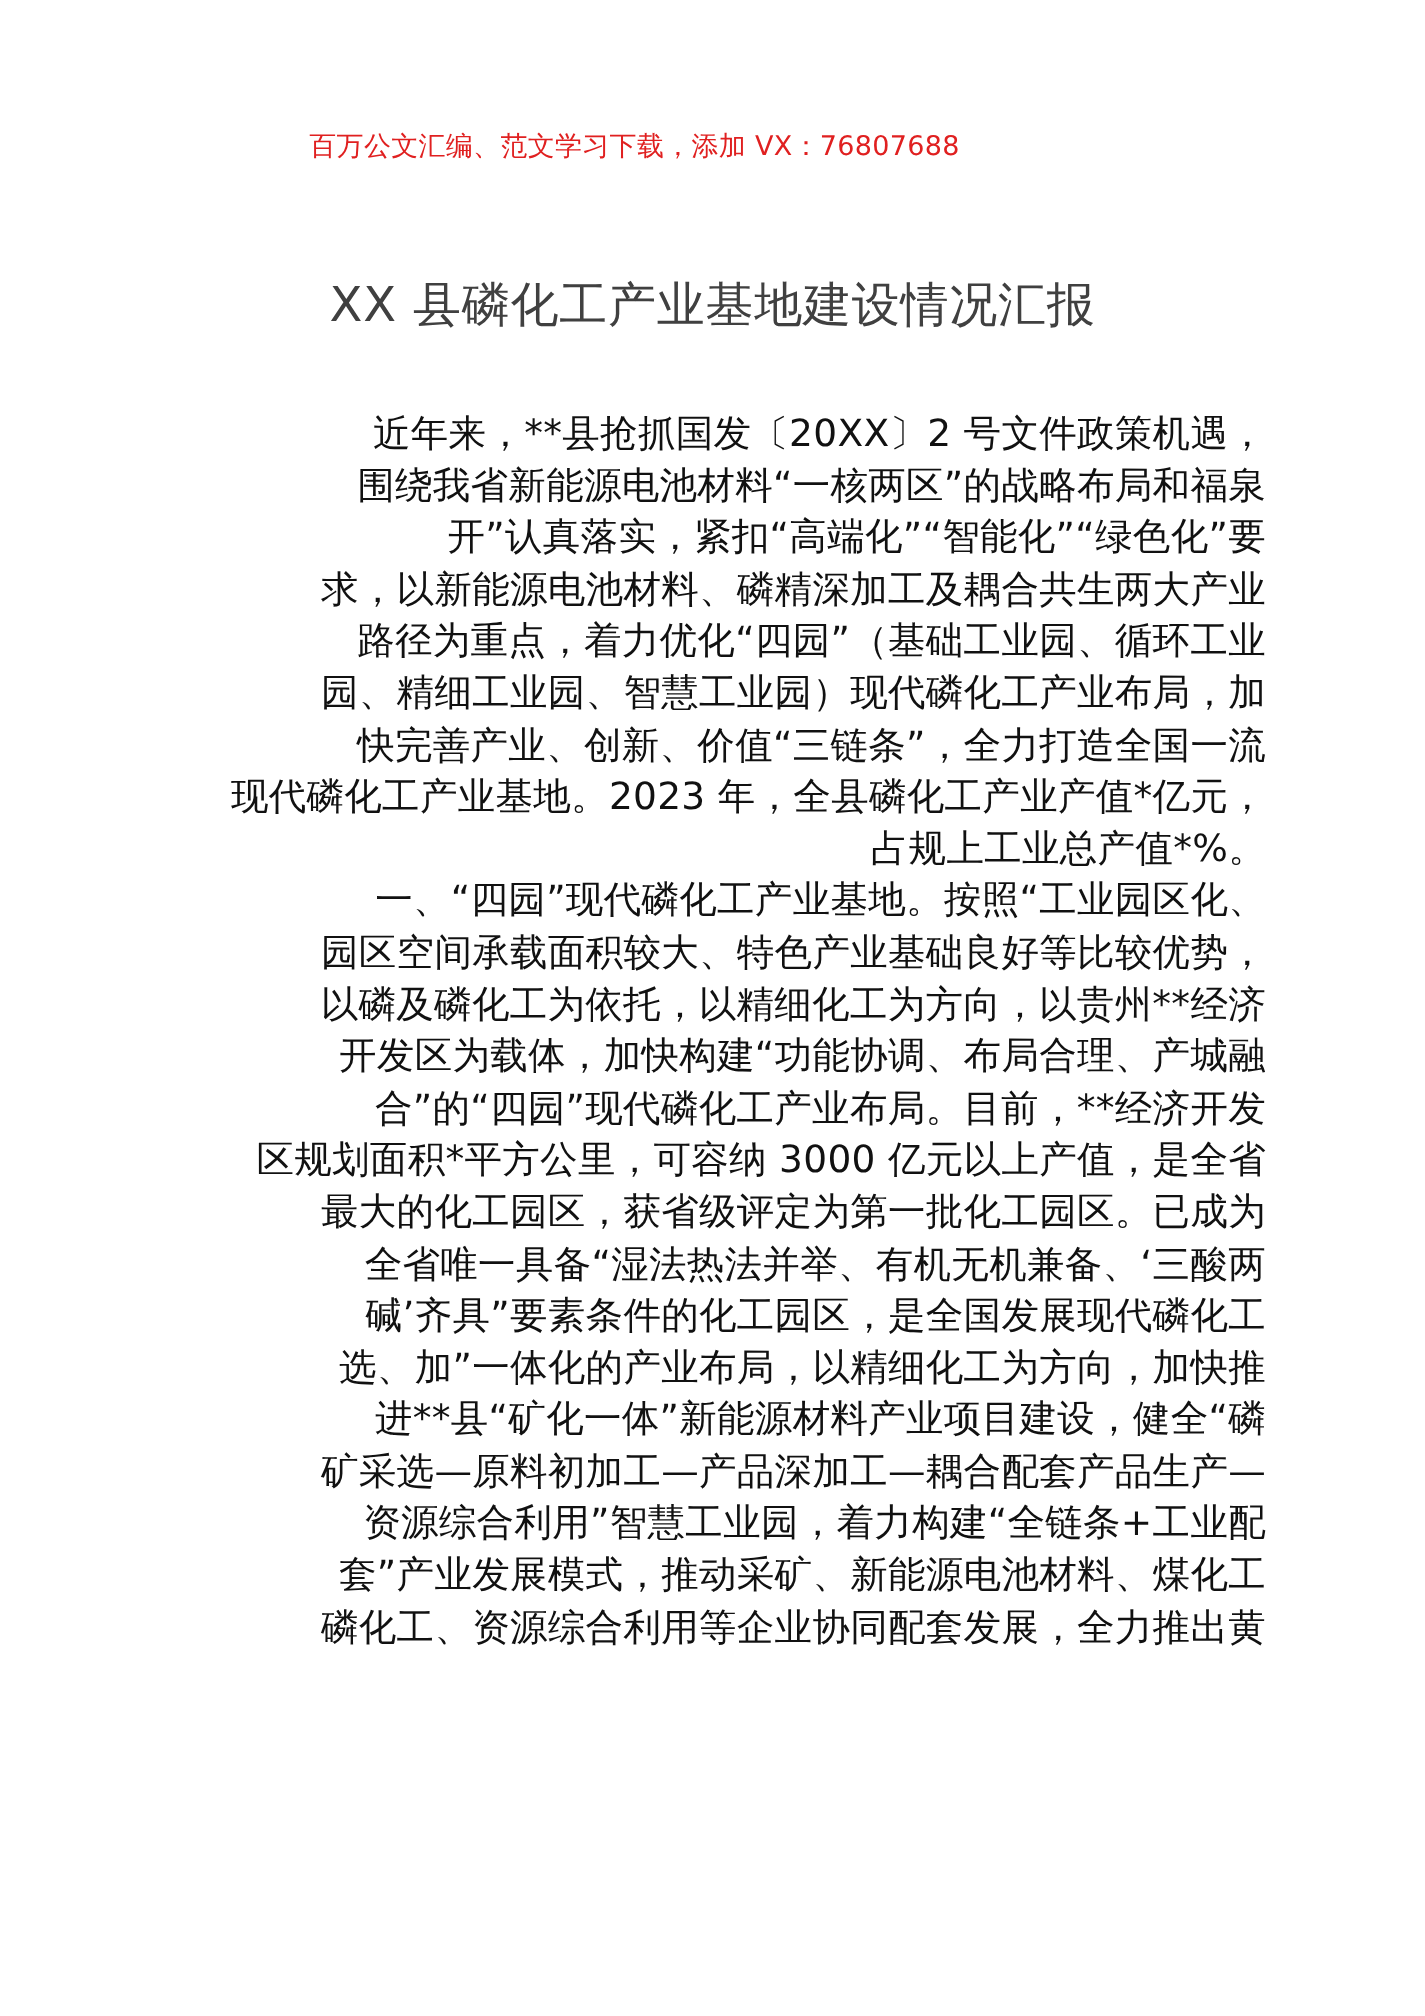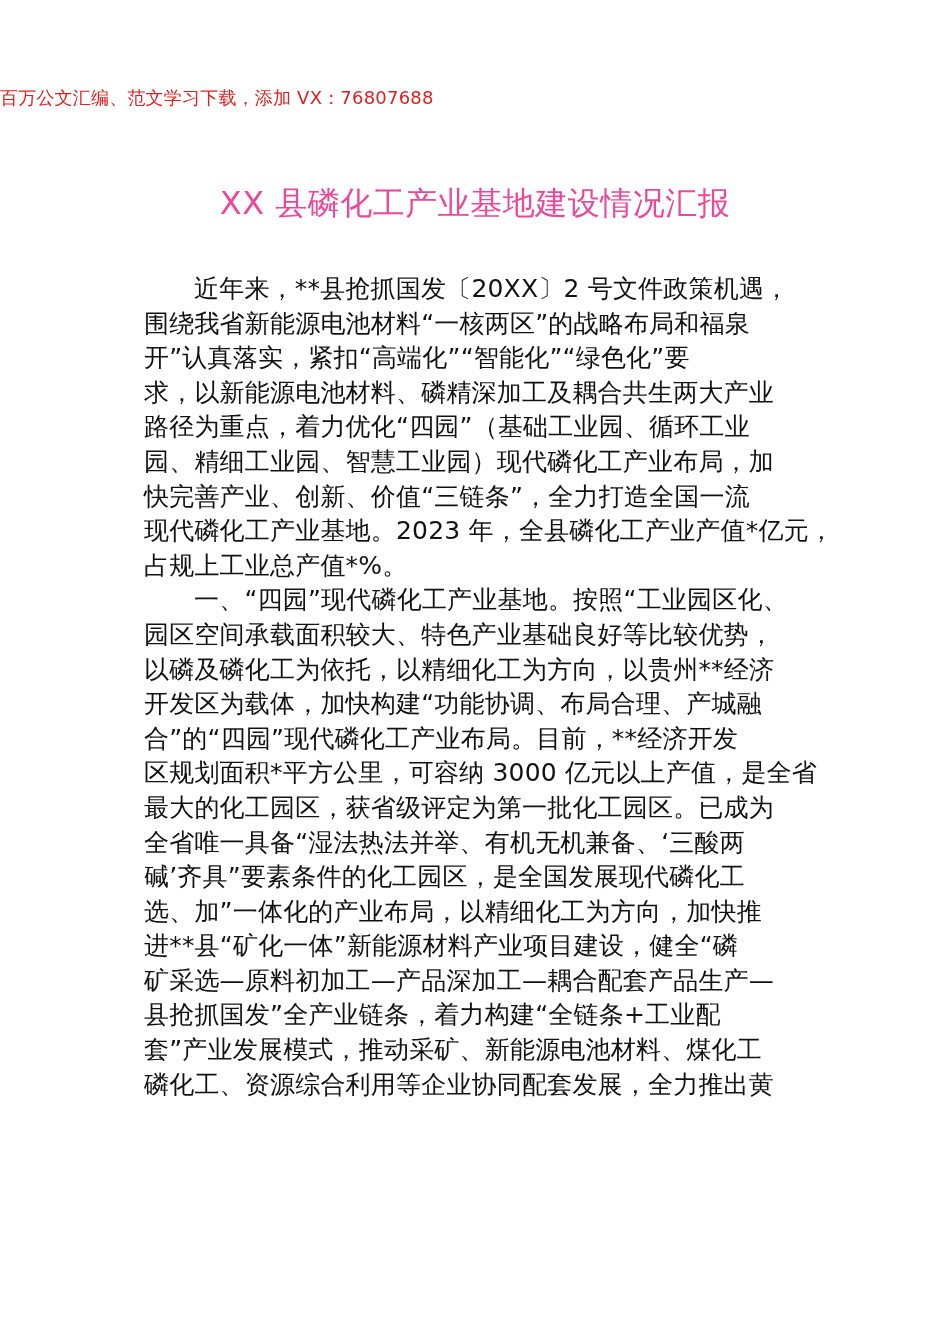--- a/index.html
+++ b/index.html
@@ -19,53 +19,54 @@
       left: 0; top: 0;
       width: 950px;
       height: 1344px;
       background: #ffffff;
     }
     .watermark {
       position: absolute;
       left: 0;
       width: 846px;
       top: 84px;
-      text-align: left;
+      text-align: center;
       font-family: "DejaVu Sans", "Liberation Sans", sans-serif;
       font-size: 18px;
       line-height: 28px;
       color: #e02020;
       letter-spacing: 0.2px;
     }
     .title {
       position: absolute;
       left: 0;
       width: 950px;
       top: 180px;
       text-align: center;
       font-family: "DejaVu Sans", "Liberation Sans", sans-serif;
       font-size: 32px;
       line-height: 46px;
-      color: #ec4899;
+      color: #404040;
       letter-spacing: 0.5px;
     }
     .body-text {
       position: absolute;
       left: 144px;
       top: 272px;
       width: 700px;
     }
     .line {
       height: 34.6px;
       line-height: 34.6px;
       font-size: 25px;
       color: #111111;
       white-space: nowrap;
       letter-spacing: 0.2px;
       font-family: "DejaVu Sans", "Liberation Sans", sans-serif;
+      text-align: right;
     }
     .line.indent {
       padding-left: 50px;
     }
   </style>
 </head>
 <body>
 
 <div class="page">
   <div class="watermark">百万公文汇编、范文学习下载，添加 VX：76807688</div>
@@ -87,17 +88,17 @@
     <div class="line">以磷及磷化工为依托，以精细化工为方向，以贵州**经济</div>
     <div class="line">开发区为载体，加快构建“功能协调、布局合理、产城融</div>
     <div class="line">合”的“四园”现代磷化工产业布局。目前，**经济开发</div>
     <div class="line">区规划面积*平方公里，可容纳 3000 亿元以上产值，是全省</div>
     <div class="line">最大的化工园区，获省级评定为第一批化工园区。已成为</div>
     <div class="line">全省唯一具备“湿法热法并举、有机无机兼备、‘三酸两</div>
     <div class="line">碱’齐具”要素条件的化工园区，是全国发展现代磷化工</div>
     <div class="line">选、加”一体化的产业布局，以精细化工为方向，加快推</div>
     <div class="line">进**县“矿化一体”新能源材料产业项目建设，健全“磷</div>
     <div class="line">矿采选—原料初加工—产品深加工—耦合配套产品生产—</div>
-    <div class="line">县抢抓国发”全产业链条，着力构建“全链条+工业配</div>
+    <div class="line">资源综合利用”智慧工业园，着力构建“全链条+工业配</div>
     <div class="line">套”产业发展模式，推动采矿、新能源电池材料、煤化工</div>
     <div class="line">磷化工、资源综合利用等企业协同配套发展，全力推出黄</div>
   </div>
 </div>
 
 </body></html>

